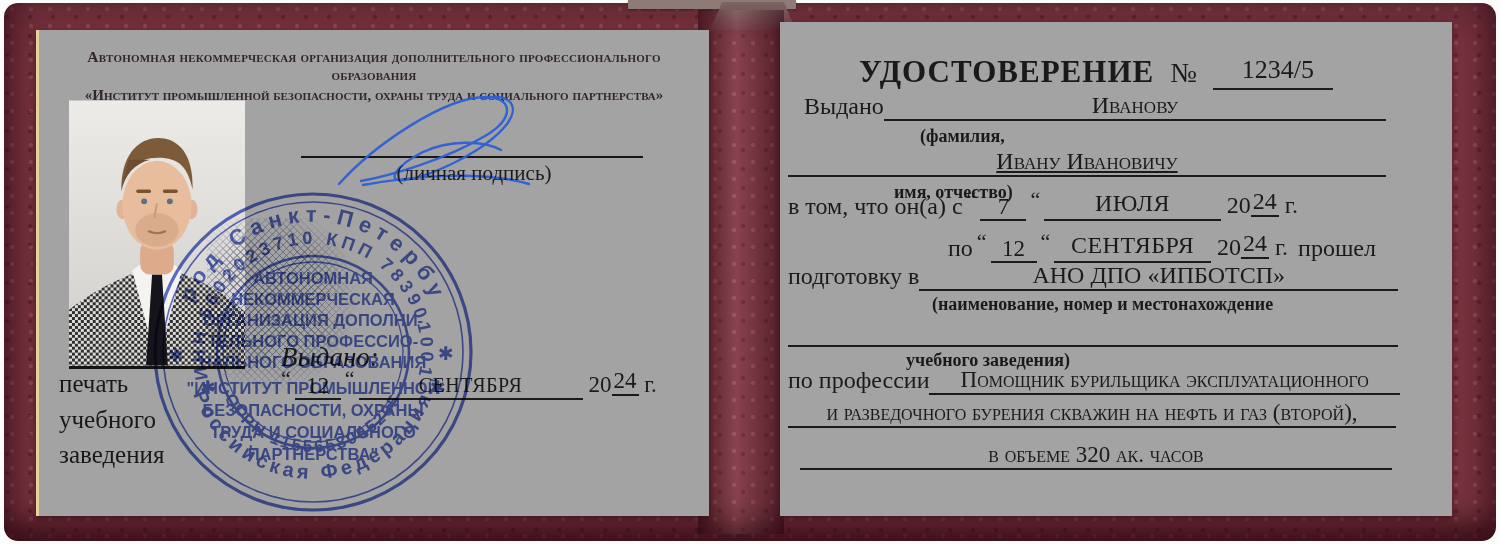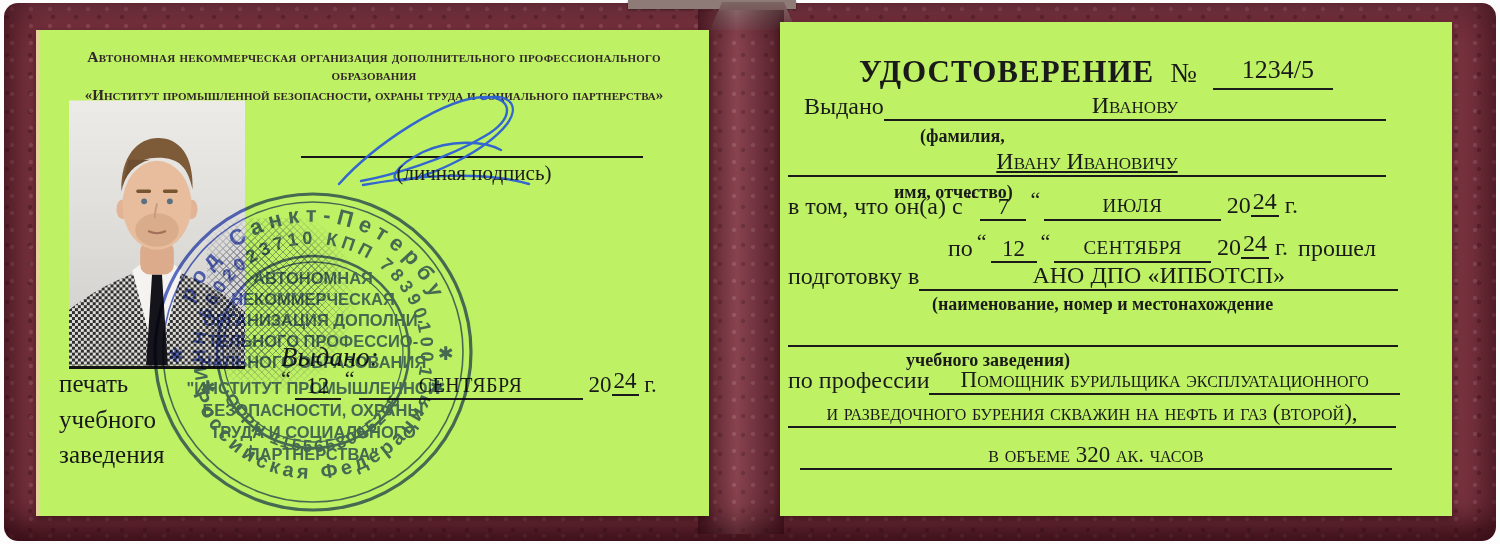--- a/index.html
+++ b/index.html
@@ -15,21 +15,21 @@
     background-size:19px 17px,23px 19px,13px 11px;
     box-shadow: inset 0 0 46px rgba(34,0,10,.65), inset 0 -16px 26px rgba(34,0,10,.55),
                 inset 0 10px 18px rgba(255,190,200,.10);}
   .hinge-bar{position:absolute;left:628px;top:0;width:168px;height:9px;background:#8e7a77;
     box-shadow:0 1px 2px rgba(0,0,0,.4);}
   .hinge-tongue{position:absolute;left:710px;top:2px;width:86px;height:28px;
     background:linear-gradient(#7b6663,#713844);clip-path:polygon(14% 0,86% 0,100% 100%,0 100%);}
   .seam-shadow{position:absolute;left:698px;top:10px;width:86px;height:524px;
     background:linear-gradient(90deg, rgba(30,0,8,.45), rgba(255,200,205,.10) 45%, rgba(30,0,8,.45));}
   
-  .page{position:absolute;background:#bef264;box-shadow:0 3px 7px rgba(40,8,16,.6);overflow:hidden;}
+  .page{position:absolute;background:#a3a3a3;box-shadow:0 3px 7px rgba(40,8,16,.6);overflow:hidden;}
   .page-left{left:36px;top:30px;width:670px;height:486px;border-left:3px solid #e6d29a;}
   .page-right{left:780px;top:22px;width:672px;height:494px;}
   
   .org-header{position:absolute;left:8px;right:8px;top:18px;text-align:center;font-weight:bold;
     font-variant:small-caps;color:#33262a;}
   .org-line1{font-size:15.5px;letter-spacing:.2px;}
   .org-line2{font-size:15px;margin-top:3px;}
   .photo{position:absolute;left:30px;top:70px;width:176px;height:266px;border-bottom:3px solid #141414;}
   .photo svg{display:block;width:100%;height:100%;}
   .sig-line{position:absolute;left:262px;top:126px;width:342px;height:0;border-bottom:2.5px solid #161616;}
@@ -59,21 +59,21 @@
   .cert-title{font-size:31px;font-weight:bold;letter-spacing:1px;}
   .num-sign{font-size:28px;padding-bottom:1px;}
   .cert-no{border-bottom:2.5px solid #1d1d1d;min-width:96px;text-align:center;font-size:26px;padding:0 12px;}
   .cert-no span{display:inline-block;transform:translateY(-3px);margin-left:10px;}
   .frow{position:absolute;height:32px;display:flex;align-items:flex-end;font-size:24px;}
   .frow .fill{flex:1;}
   .flabel{white-space:pre;padding-bottom:1px;}
   .val{line-height:1.12;}
   .sc{font-variant:small-caps;}
   .fcaption{position:absolute;font-size:18px;font-weight:bold;}
-  .month-blank{font-size:19px;letter-spacing:.5px;line-height:1.3;}
+  .month-blank{font-size:24px;letter-spacing:.5px;line-height:1.3;}
   .passed{margin-left:10px;padding-bottom:1px;margin-top:16px;}
   .r1{left:8px;right:66px;top:67px;margin-left:16px;}
   .cap1{left:140px;width:400px;top:104px;}
   .r2{left:8px;right:66px;top:123px;text-decoration:underline;}
   .cap2{left:114px;width:400px;top:160px;}
   .r3{left:8px;right:154px;top:167px;}
   .r4{left:168px;right:76px;top:209px;}
   .r5{left:8px;right:54px;top:237px;}
   .cap5{left:152px;width:400px;top:272px;}
   .r6{left:8px;right:54px;top:293px;}

